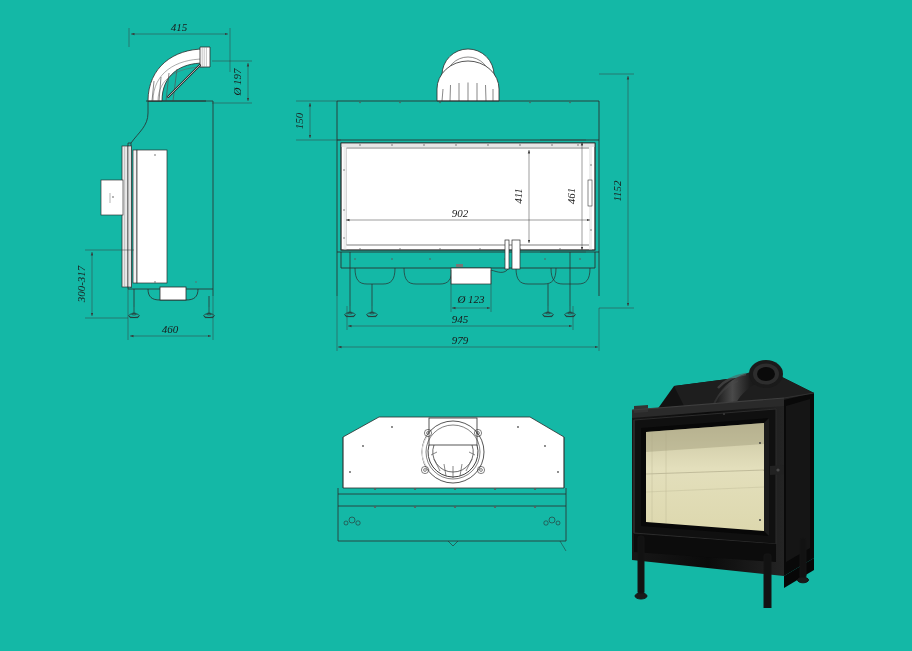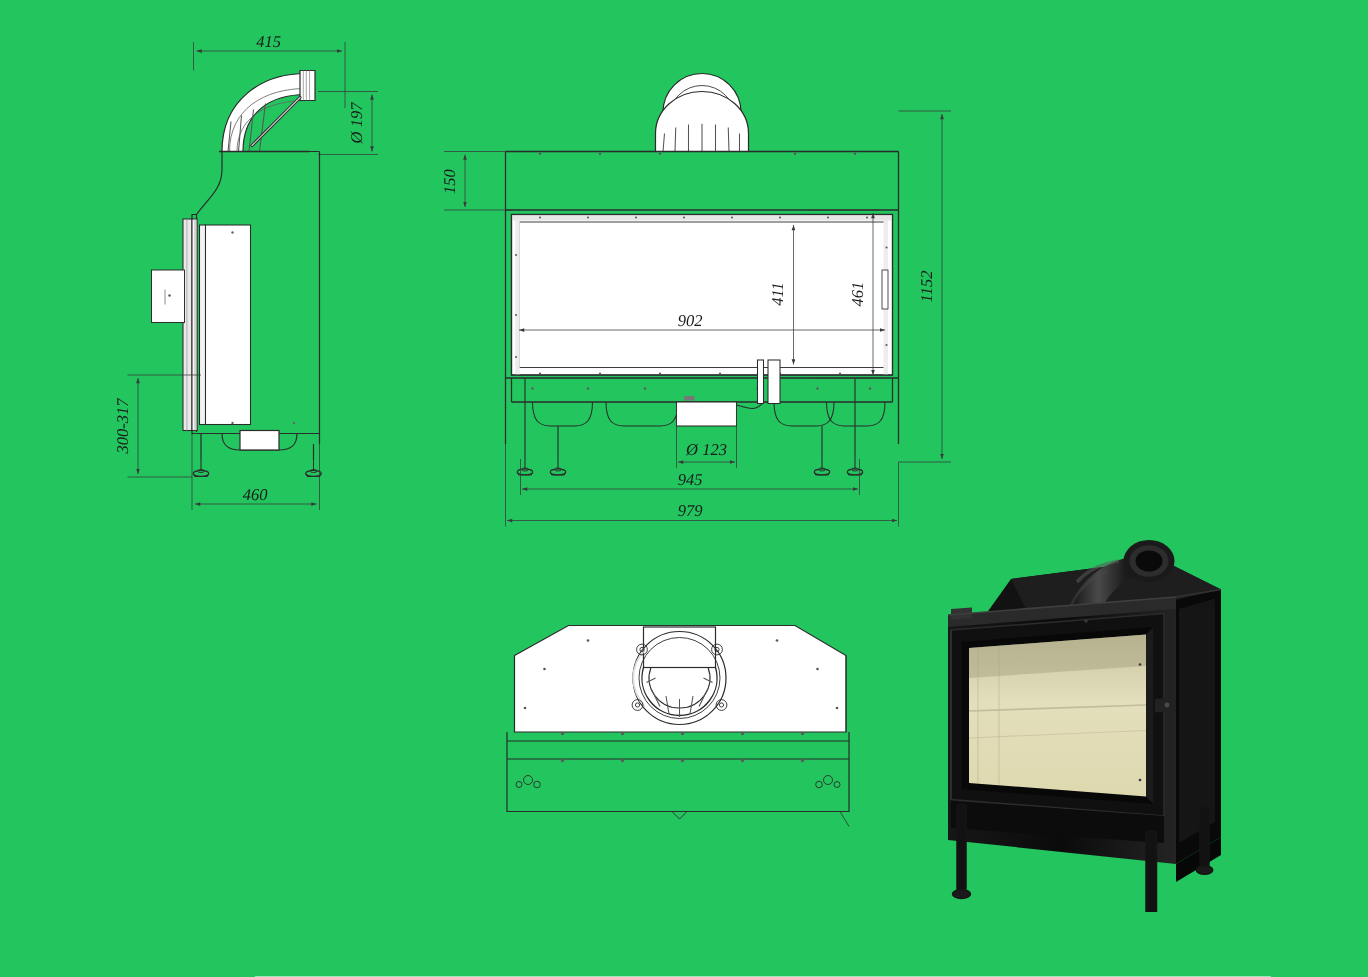--- a/index.html
+++ b/index.html
@@ -1,17 +1,17 @@
 <!DOCTYPE html>
 <html><head>
 <meta charset="utf-8">
 <style>
   html,body{margin:0;padding:0;background:#ffffff;}
   body{width:912px;height:651px;overflow:hidden;font-family:"Liberation Sans",sans-serif;}
-  #stage{position:relative;width:912px;height:651px;background:#22c55e;}
+  #stage{position:relative;width:912px;height:651px;background:#14b8a6;}
   svg.sheet{position:absolute;left:0;top:0;width:912px;height:651px;}
   .dimtxt{font-family:"Liberation Serif",serif;font-style:italic;font-size:11px;fill:#1a1a1a;}
   .photo{position:absolute;}
 </style>
 </head>
 <body>
 
 <div id="stage">
 
 <svg class="sheet" viewBox="0 0 912 651">

